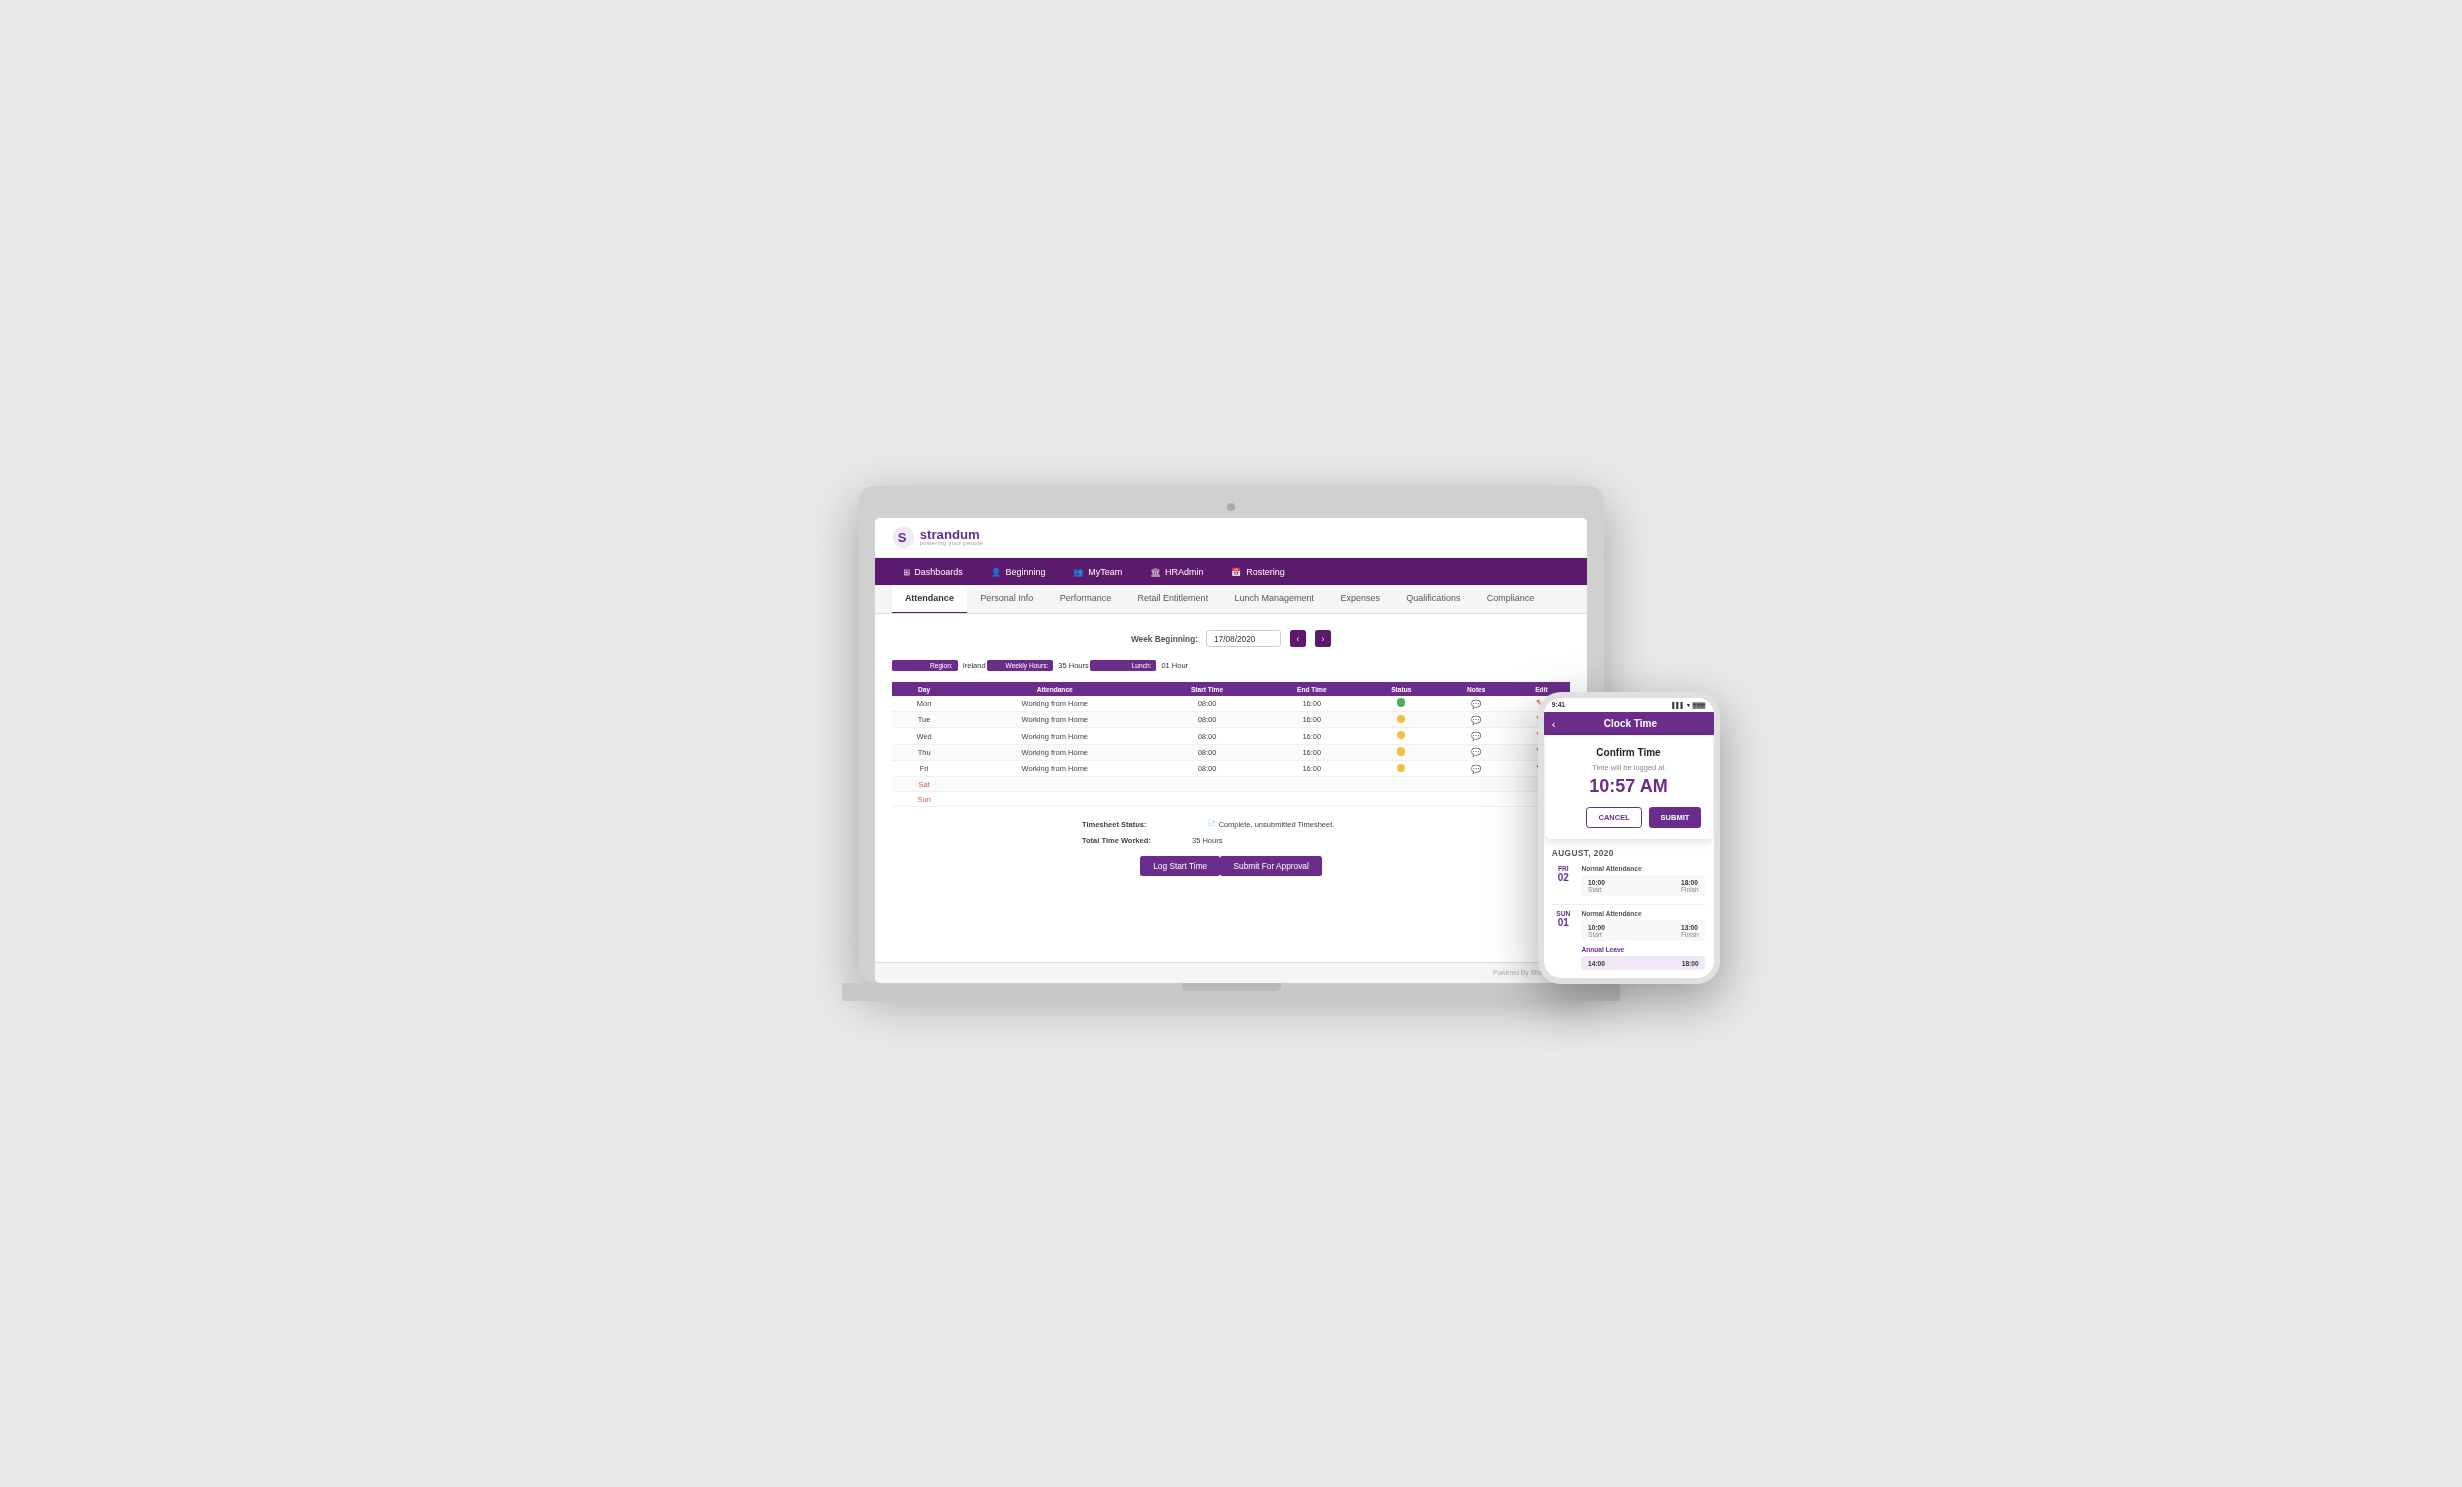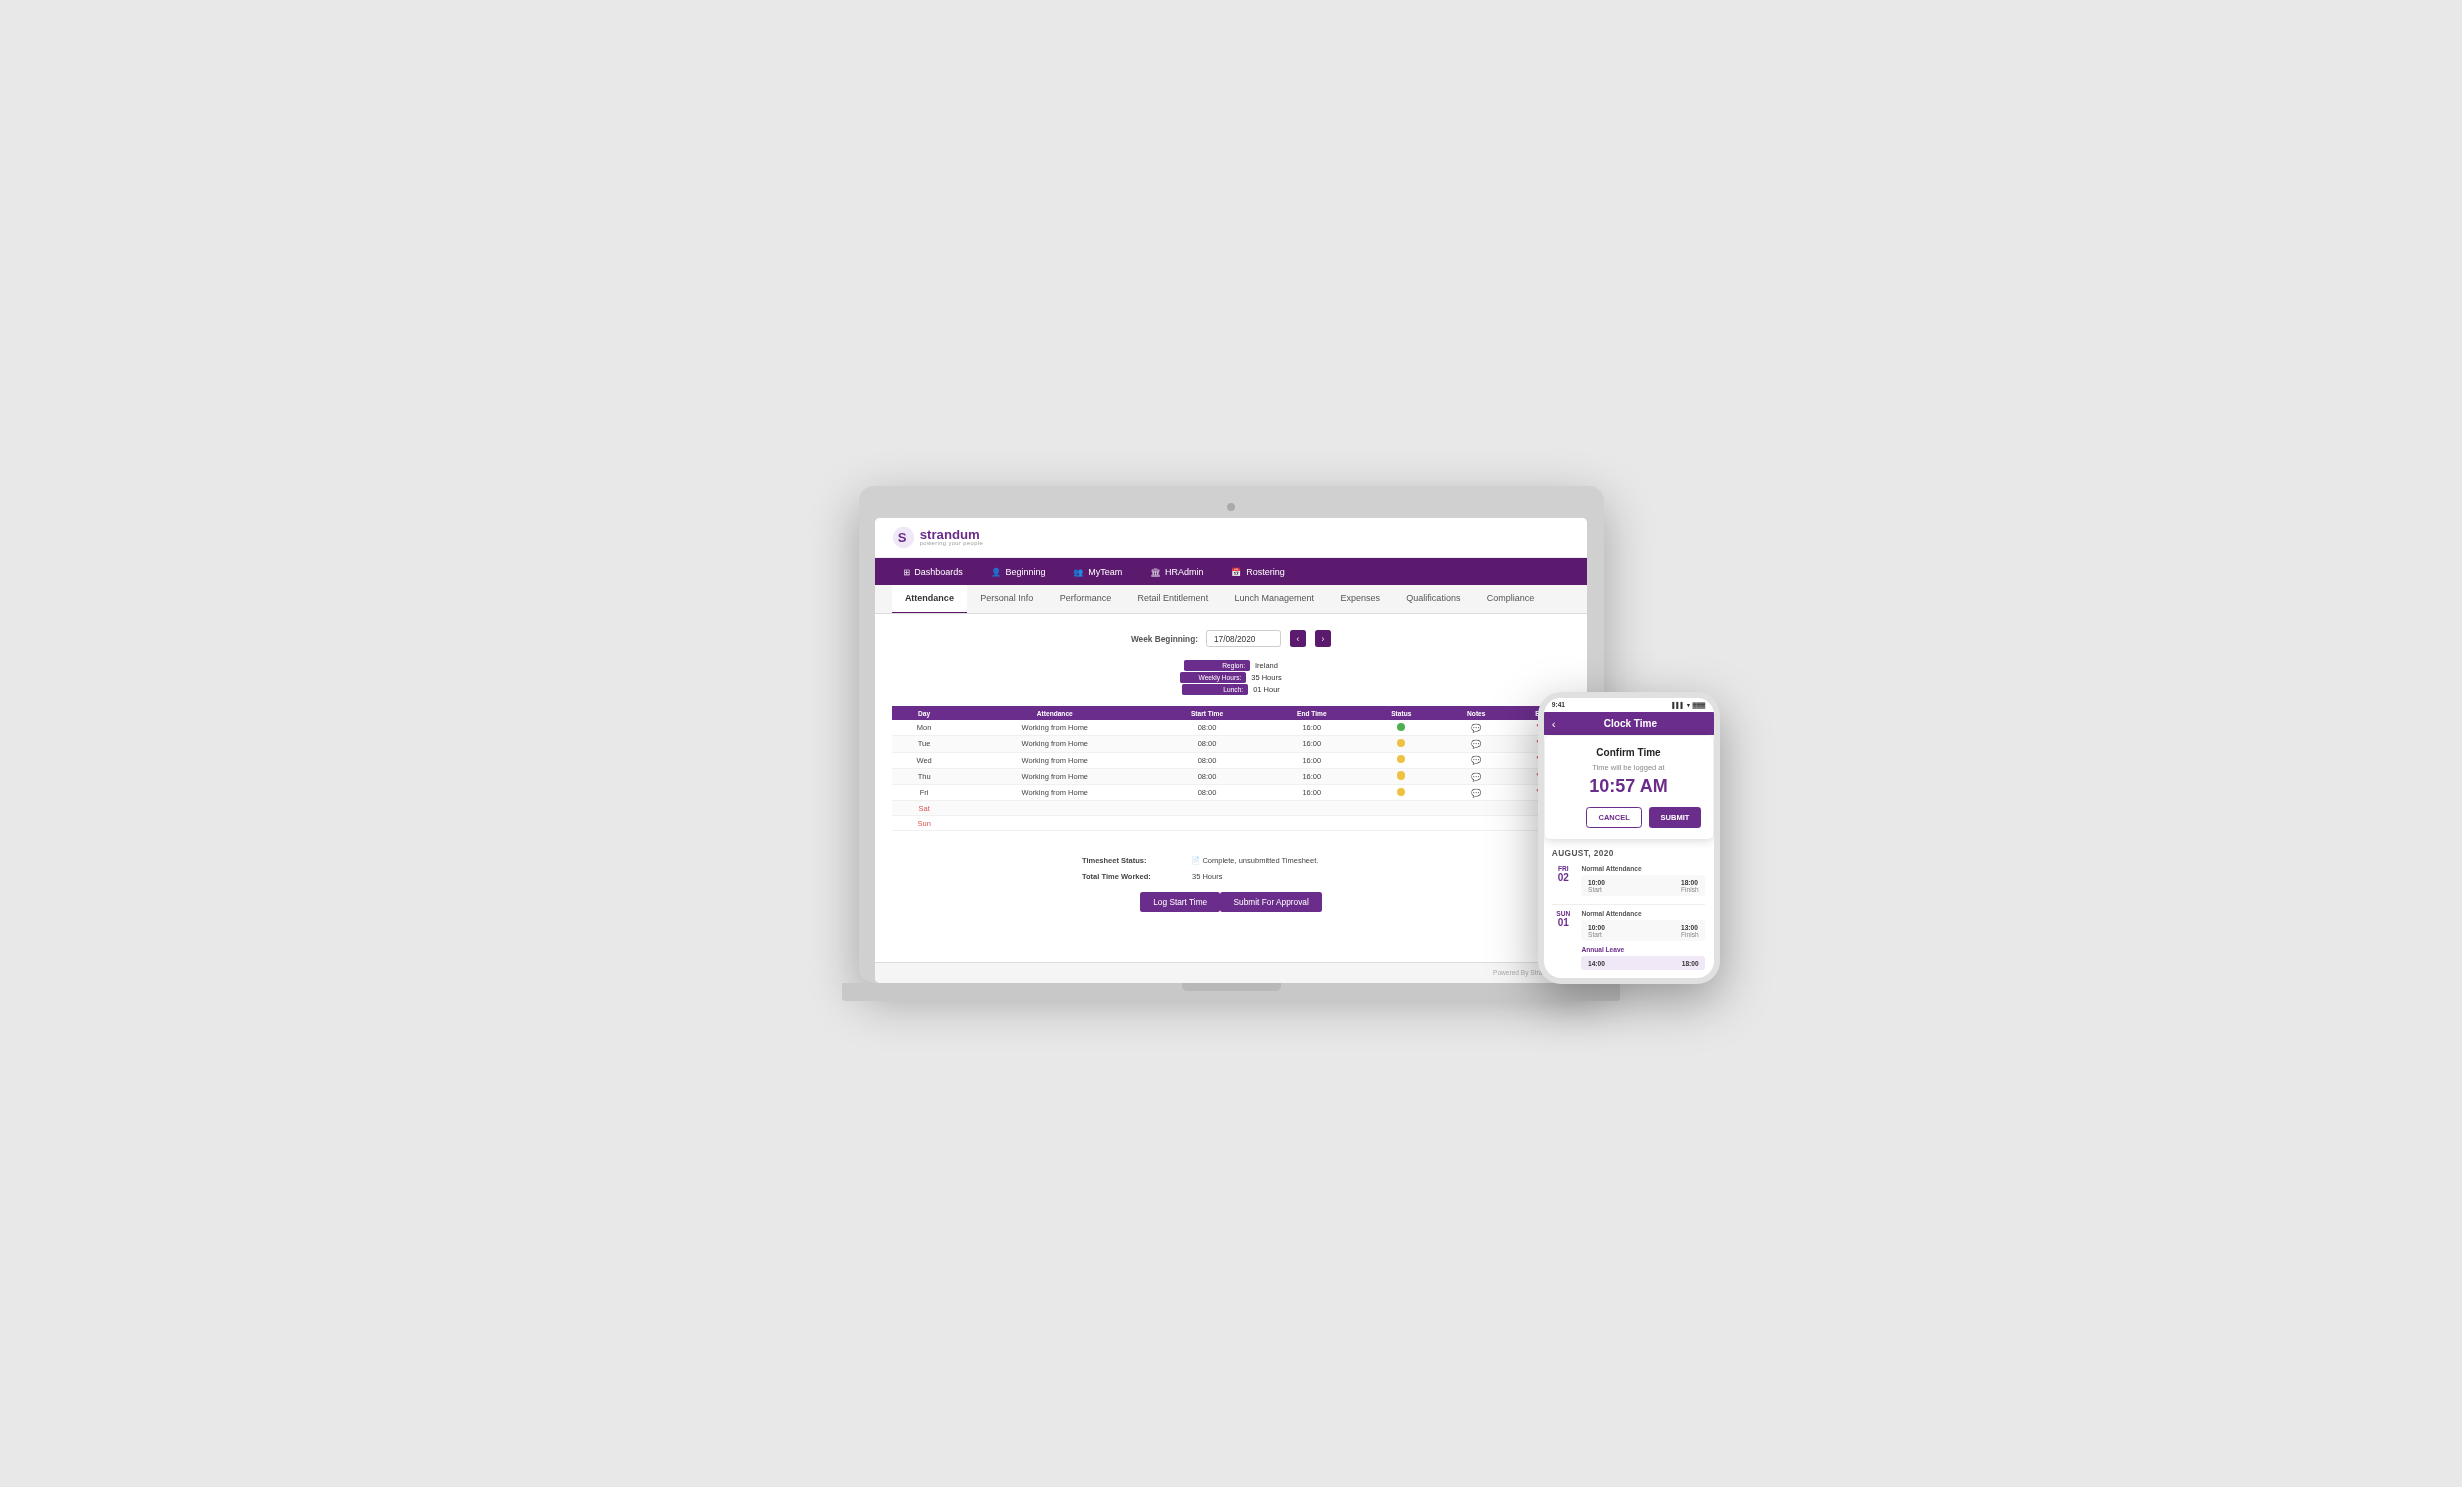--- a/index.html
+++ b/index.html
@@ -196,21 +196,21 @@
       cursor: pointer;
       font-size: 8.3px;
       display: flex;
       align-items: center;
       justify-content: center;
     }
 
     
     .info-grid {
       display: flex;
-      flex-direction: column;
+      flex-direction: row;
       align-items: center;
       gap: 1.7px;
       margin-bottom: 11.6px;
     }
 
     .info-row {
       display: flex;
       align-items: center;
       gap: 5px;
     }
@@ -705,21 +705,21 @@
                   <td></td>
                   <td></td>
                   <td></td>
                   <td></td>
                   <td></td>
                 </tr>
               </tbody>
           </table>
 
           <div style="display:flex; flex-direction:column; align-items:center; gap:2.5px; margin-bottom:8.3px;">
-            <div style="display:flex; gap:10px; width:298px;margin-top:12px;">
+            <div style="display:flex; gap:26px; width:298px;">
               <span class="status-label">Timesheet Status:</span>
               <span class="status-value">📄 <span>Complete, unsubmitted Timesheet.</span></span>
             </div>
             <div style="display:flex; gap:11px; width:298px;">
               <span class="status-label">Total Time Worked:</span>
               <span class="status-value">35 Hours</span>
             </div>
           </div>
 
           <div class="action-buttons">

